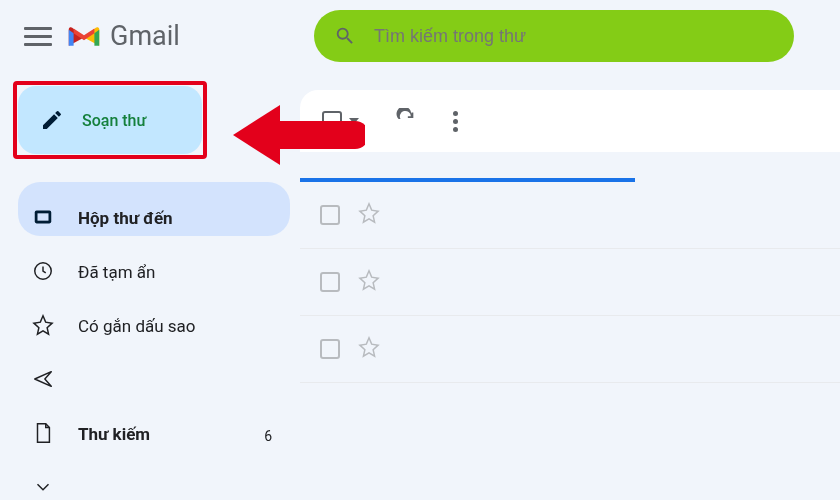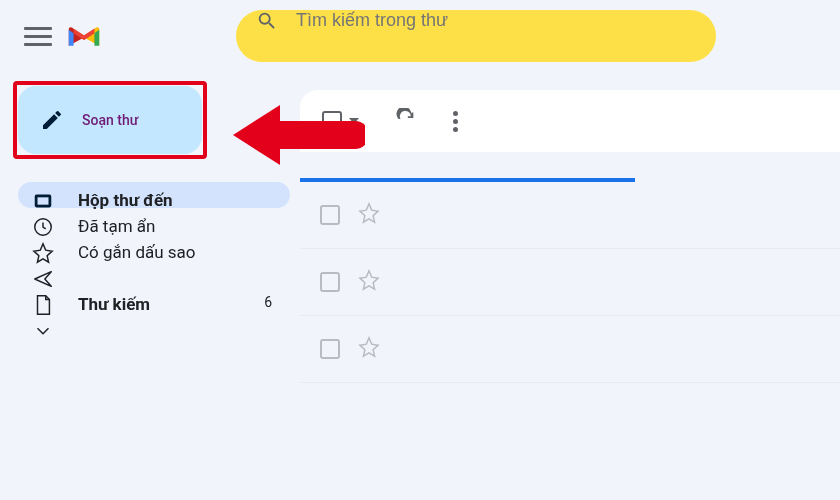--- a/index.html
+++ b/index.html
@@ -39,24 +39,24 @@
   gap: 8px;
 }
 .logo svg { width: 36px; height: 28px; }
 .logo-text {
   font-size: 27px;
   color: #5f6368;
   font-weight: 400;
 }
 .search-bar {
   margin-left: 120px;
-  background: #fde047;
+  background: #84cc16;
   border-radius: 26px;
   display: flex;
-  align-items: flex-start;
+  align-items: center;
   padding: 0 20px;
   height: 52px;
   flex: 1;
   max-width: 480px;
 }
 .search-bar svg { width: 22px; height: 22px; fill: #5f6368; margin-right: 18px; }
 .search-bar input {
   border: none;
   background: transparent;
   font-size: 18px;
@@ -75,47 +75,47 @@
   position: relative;
   display: inline-block;
 }
 .compose-btn {
   display: flex;
   align-items: center;
   gap: 18px;
   background: #c2e7ff;
   border-radius: 18px;
   padding: 22px 28px 22px 22px;
-  font-size: 14px;
-  color: #701a75;
+  font-size: 16px;
+  color: #15803d;
   font-weight: 500;
   cursor: pointer;
   width: 184px;
 }
 .compose-highlight {
   position: absolute;
   top: -5px; left: -5px; right: -5px; bottom: -5px;
   border: 4px solid #e3001b;
   border-radius: 4px;
   pointer-events: none;
 }
 .nav-list {
   margin-top: 28px;
   list-style: none;
 }
 .nav-item {
   display: flex;
-  align-items: flex-start;
+  align-items: flex-end;
   gap: 24px;
   padding: 8px 18px 8px 14px;
   border-radius: 22px;
   font-size: 17px;
   color: #202124;
   cursor: pointer;
-  height: 26px;
+  height: 54px;
 }
 .nav-item.active {
   background: #d3e3fd;
   font-weight: 700;
 }
 .nav-item svg { width: 22px; height: 22px; fill: none; stroke: #202124; stroke-width: 1.6; flex-shrink: 0; }
 .nav-item.active svg { stroke: #001d35; }
 .nav-item .label { flex: 1; }
 .nav-item .count { font-size: 14px; color: #202124; font-weight: 400; }
 .nav-item.bold { font-weight: 700; }
@@ -196,20 +196,21 @@
   </div>
   <div class="logo">
     <svg viewBox="0 0 52 40">
       <path d="M4 34 V12 L26 26 L48 12 V34" fill="none"></path>
       <path d="M4 34 V10 a3 3 0 0 1 5 -2 L26 22" fill="#c5221f"></path>
       <path d="M48 34 V10 a3 3 0 0 0 -5 -2 L26 22" fill="#fbbc04"></path>
       <path d="M4 34 h7 V16 L4 11 Z" fill="#4285f4"></path>
       <path d="M48 34 h-7 V16 L48 11 Z" fill="#34a853"></path>
       <path d="M11 16 L26 26 L41 16 V9 L26 19 L11 9 Z" fill="#ea4335"></path>
     </svg>
+    <span class="logo-text">Gmail</span>
   </div>
   <div class="search-bar">
     <svg viewBox="0 0 24 24">
         <path d="M15.5 14h-.79l-.28-.27A6.471 6.471 0 0016 9.5 6.5 6.5 0 109.5 16c1.61 0 3.09-.59 4.23-1.57l.27.28v.79l5 4.99L20.49 19l-4.99-5zm-6 0C7.01 14 5 11.99 5 9.5S7.01 5 9.5 5 14 7.01 14 9.5 11.99 14 9.5 14z"></path>
       </svg>
     <input type="text" placeholder="Tìm kiếm trong thư" style="">
   </div>
 </div>
 
 <div class="main">

